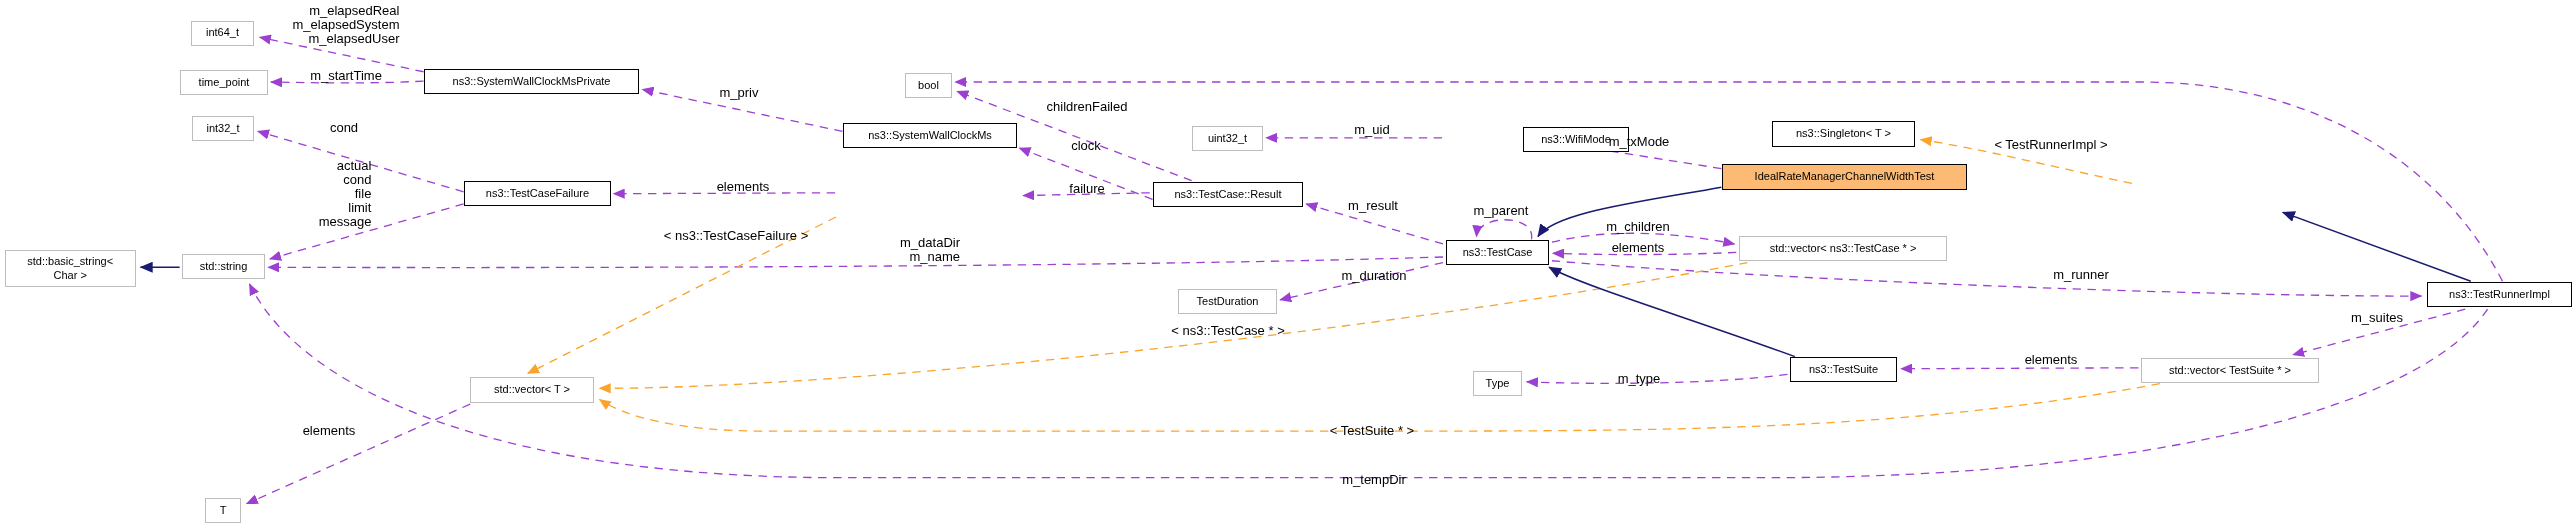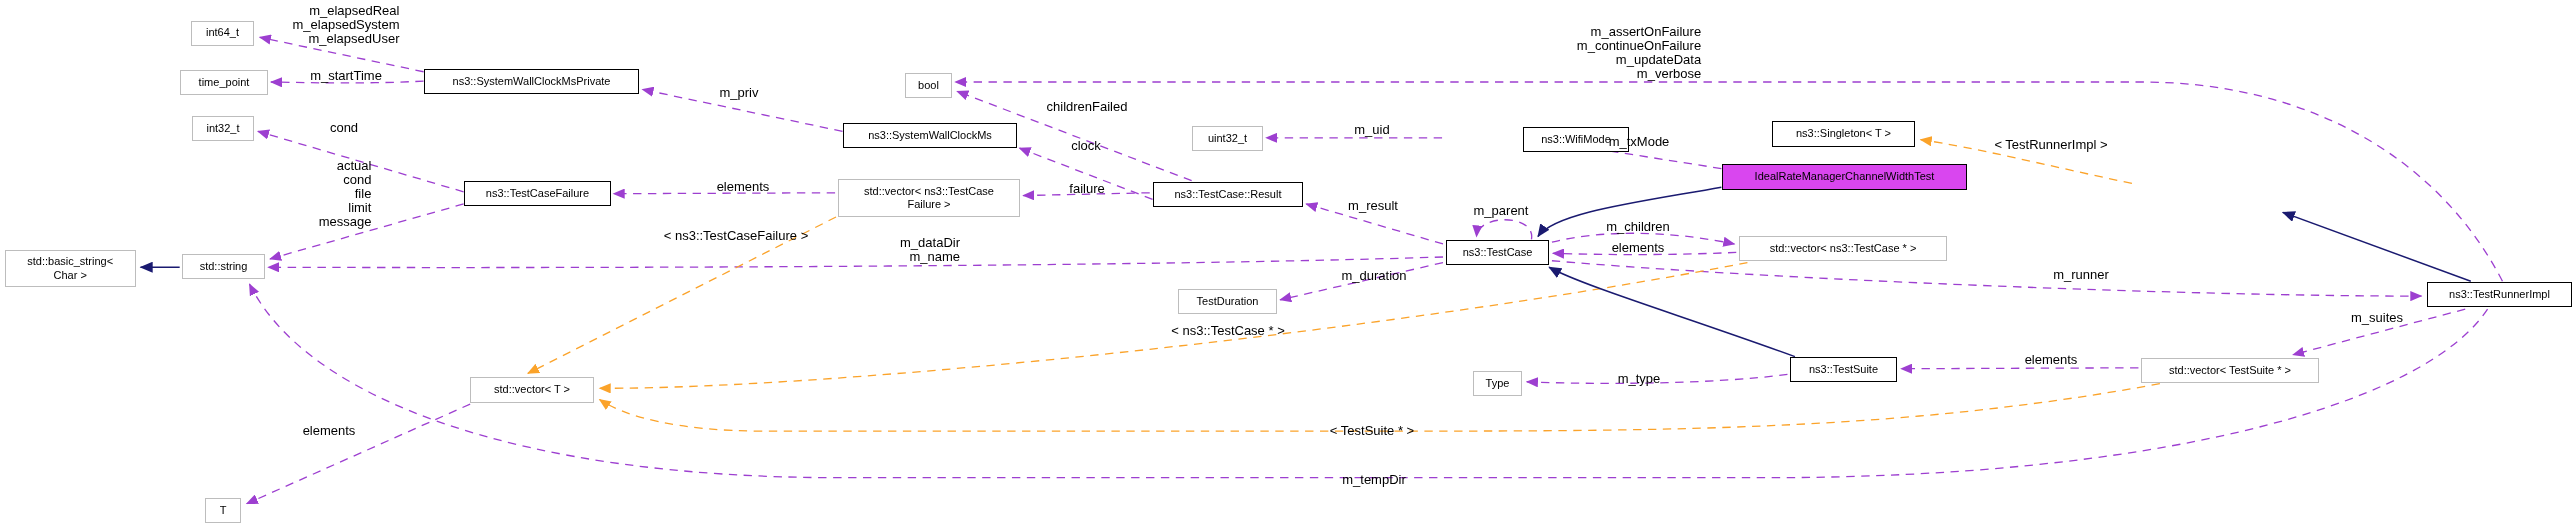--- a/index.html
+++ b/index.html
@@ -9,21 +9,21 @@
     overflow:hidden;
   }
   #edges { position:absolute; left:0; top:0; width:2576px; height:528px; }
   .node {
     position:absolute; background:#ffffff; border:1.4px solid #bdbdbd;
     display:flex; align-items:center; justify-content:center;
     text-align:center; font-size:11px; line-height:1.2; white-space:pre-line;
     box-sizing:border-box; padding:0 1.9px;
   }
   .node.doc { border-color:#000000; }
-  .node.main { background:#d946ef; border-color:#000000; }
+  .node.main { background:#fdba74; border-color:#000000; }
   .elabel {
     position:absolute; transform:translate(-50%,-50%);
     font-size:13px; line-height:1.08; text-align:right; white-space:pre-line;
   }
   .edge-p { stroke:#9d3fd0; stroke-width:1.4; fill:none; stroke-dasharray:9 7; }
   .edge-o { stroke:#fba32a; stroke-width:1.4; fill:none; stroke-dasharray:9 7; }
   .edge-n { stroke:#1a1a70; stroke-width:1.6; fill:none; }
 </style>
 </head>
 <body>
@@ -83,22 +83,20 @@
   <div class="node ext" style="left:180px;top:70px;width:88px;height:25px">time_point</div>
   <div class="node ext" style="left:192px;top:116px;width:62px;height:25px">int32_t</div>
   <div class="node ext" style="left:4.7px;top:250px;width:131px;height:37px">std::basic_string&lt;
 Char &gt;</div>
   <div class="node ext" style="left:182px;top:254px;width:83px;height:25px">std::string</div>
   <div class="node ext" style="left:205px;top:498px;width:36px;height:25px">T</div>
   <div class="node doc" style="left:424px;top:69px;width:215px;height:25px">ns3::SystemWallClockMsPrivate</div>
   <div class="node doc" style="left:464px;top:181px;width:147px;height:25px">ns3::TestCaseFailure</div>
   <div class="node ext" style="left:470px;top:377px;width:124px;height:26px">std::vector&lt; T &gt;</div>
   <div class="node doc" style="left:843px;top:123px;width:174px;height:25px">ns3::SystemWallClockMs</div>
-  <div class="node ext" style="left:838px;top:179px;width:182px;height:38px">std::vector&lt; ns3::TestCase
-Failure &gt;</div>
   <div class="node ext" style="left:905px;top:73px;width:47px;height:25px">bool</div>
   <div class="node ext" style="left:1192px;top:126px;width:71px;height:25px">uint32_t</div>
   <div class="node doc" style="left:1153px;top:182px;width:150px;height:25px">ns3::TestCase::Result</div>
   <div class="node ext" style="left:1178px;top:289px;width:99px;height:25px">TestDuration</div>
   <div class="node doc" style="left:1523px;top:127px;width:106px;height:25px">ns3::WifiMode</div>
   <div class="node doc" style="left:1446px;top:240px;width:103px;height:25px">ns3::TestCase</div>
   <div class="node ext" style="left:1473px;top:371px;width:49px;height:25px">Type</div>
   <div class="node doc" style="left:1790px;top:357px;width:107px;height:25px">ns3::TestSuite</div>
   <div class="node doc" style="left:1772px;top:121px;width:143px;height:26px">ns3::Singleton&lt; T &gt;</div>
   <div class="node main" style="left:1722px;top:164px;width:245px;height:26px">IdealRateManagerChannelWidthTest</div>
@@ -119,24 +117,20 @@
   <div class="elabel" style="left:739px;top:93px">m_priv</div>
   <div class="elabel" style="left:1087px;top:107px">childrenFailed</div>
   <div class="elabel" style="left:1086px;top:146px">clock</div>
   <div class="elabel" style="left:743px;top:187px">elements</div>
   <div class="elabel" style="left:736px;top:236px">&lt; ns3::TestCaseFailure &gt;</div>
   <div class="elabel" style="left:1087px;top:189px">failure</div>
   <div class="elabel" style="left:930px;top:250px">m_dataDir
 m_name</div>
   <div class="elabel" style="left:1372px;top:130px">m_uid</div>
   <div class="elabel" style="left:1639px;top:142px">m_txMode</div>
-  <div class="elabel" style="left:1639px;top:53px">m_assertOnFailure
-m_continueOnFailure
-m_updateData
-m_verbose</div>
   <div class="elabel" style="left:1373px;top:206px">m_result</div>
   <div class="elabel" style="left:1501px;top:211px">m_parent</div>
   <div class="elabel" style="left:1374px;top:276px">m_duration</div>
   <div class="elabel" style="left:1638px;top:227px">m_children</div>
   <div class="elabel" style="left:1638px;top:248px">elements</div>
   <div class="elabel" style="left:2051px;top:145px">&lt; TestRunnerImpl &gt;</div>
   <div class="elabel" style="left:2081px;top:275px">m_runner</div>
   <div class="elabel" style="left:2377px;top:318px">m_suites</div>
   <div class="elabel" style="left:2051px;top:360px">elements</div>
   <div class="elabel" style="left:1639px;top:379px">m_type</div>

